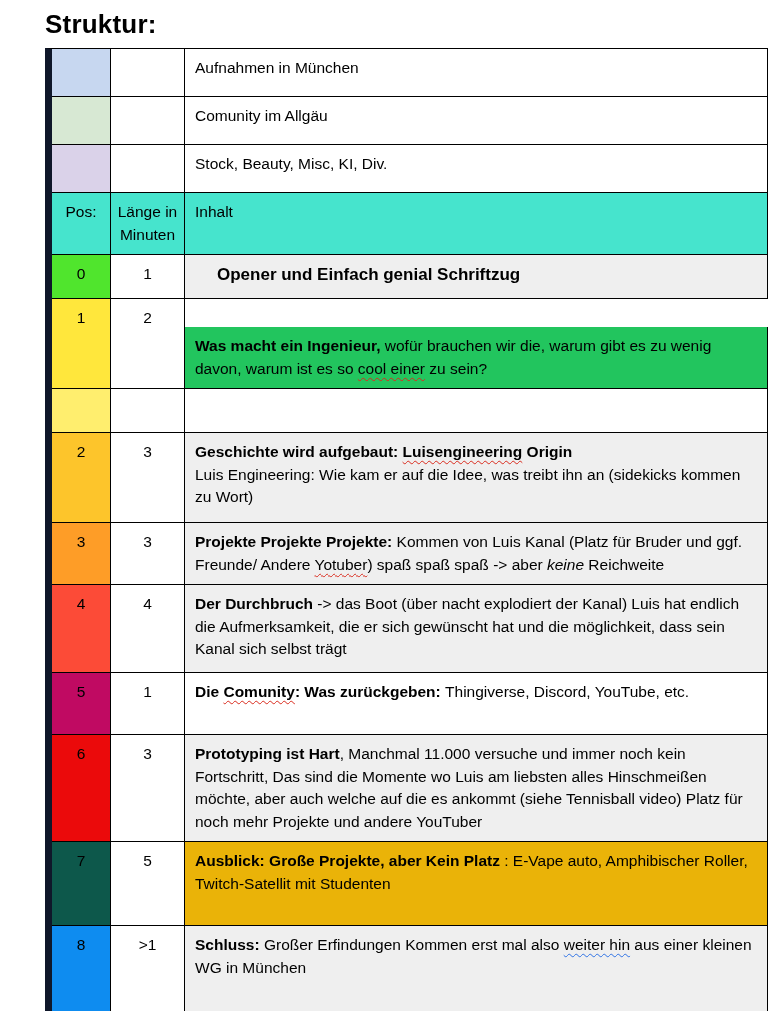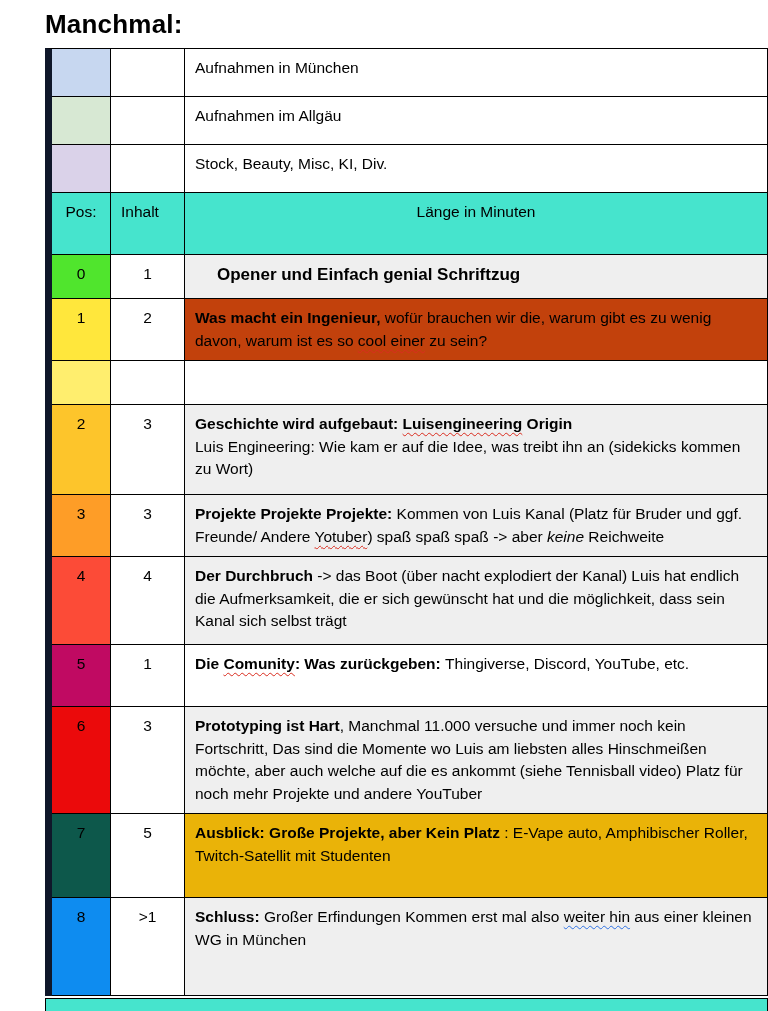--- a/index.html
+++ b/index.html
@@ -50,55 +50,55 @@
   .bottom-strip {
     width: 723px; height: 15px; margin-top: 2px;
     border: 1px solid #000; border-bottom: none;
   }
 </style>
 </head>
 <body>
 
 <div class="page">
 
-  <div class="title">Manchmal:</div>
+  <div class="title">Struktur:</div>
 
   <div class="struct-table">
 
     <div class="row" style="min-height:48px">
       <div class="cell pos-cell" style="background: rgb(199, 215, 240);"></div>
       <div class="cell len-cell"></div>
       <div class="cell content-cell"><span>Aufnahmen in München</span></div>
     </div>
     <div class="row" style="min-height:48px">
       <div class="cell pos-cell" style="background: rgb(215, 232, 211);"></div>
       <div class="cell len-cell"></div>
-      <div class="cell content-cell"><span>Aufnahmen im Allgäu</span></div>
+      <div class="cell content-cell"><span>Comunity im Allgäu</span></div>
     </div>
     <div class="row" style="min-height:48px">
       <div class="cell pos-cell" style="background: rgb(218, 210, 233);"></div>
       <div class="cell len-cell"></div>
       <div class="cell content-cell"><span>Stock, Beauty, Misc, KI, Div.</span></div>
     </div>
 
     <div class="row header-row" style="min-height: 62px; background: rgb(70, 228, 205);">
       <div class="cell pos-cell">Pos:</div>
+      <div class="cell len-cell">Länge in Minuten</div>
       <div class="cell content-cell">Inhalt</div>
-      <div class="cell len-cell">Länge in Minuten</div>
     </div>
 
     <div class="row" style="min-height:44px">
       <div class="cell pos-cell" style="background: rgb(80, 229, 45);">0</div>
       <div class="cell len-cell">1</div>
       <div class="cell content-cell" style="background: rgb(239, 239, 239); padding-left: 32px;"><span class="b lg">Opener und Einfach genial Schriftzug</span></div>
     </div>
     <div class="row" style="min-height:62px">
       <div class="cell pos-cell" style="background: rgb(255, 231, 60);">1</div>
       <div class="cell len-cell">2</div>
-      <div class="cell content-cell" style="background: #c2410c;"><span class="b">Was macht ein Ingenieur,</span><span> wofür brauchen wir die, warum gibt es zu wenig davon, warum ist es so </span><span class="sq-red">cool einer</span><span> zu sein?</span></div>
+      <div class="cell content-cell" style="background: #22c55e; margin-top: 28px;"><span class="b">Was macht ein Ingenieur,</span><span> wofür brauchen wir die, warum gibt es zu wenig davon, warum ist es so </span><span class="sq-red">cool einer</span><span> zu sein?</span></div>
     </div>
     <div class="row" style="min-height:44px">
       <div class="cell pos-cell" style="background: rgb(255, 238, 110);"></div>
       <div class="cell len-cell"></div>
       <div class="cell content-cell" style="background: rgb(255, 255, 255);"></div>
     </div>
     <div class="row" style="min-height:90px">
       <div class="cell pos-cell" style="background: rgb(253, 197, 43);">2</div>
       <div class="cell len-cell">3</div>
       <div class="cell content-cell" style="background: rgb(239, 239, 239);"><span class="b">Geschichte wird aufgebaut: </span><span class="b sq-red">Luisengineering</span><span class="b"> Origin</span><br><span>Luis Engineering: Wie kam er auf die Idee, was treibt ihn an (sidekicks kommen zu Wort)</span></div>

